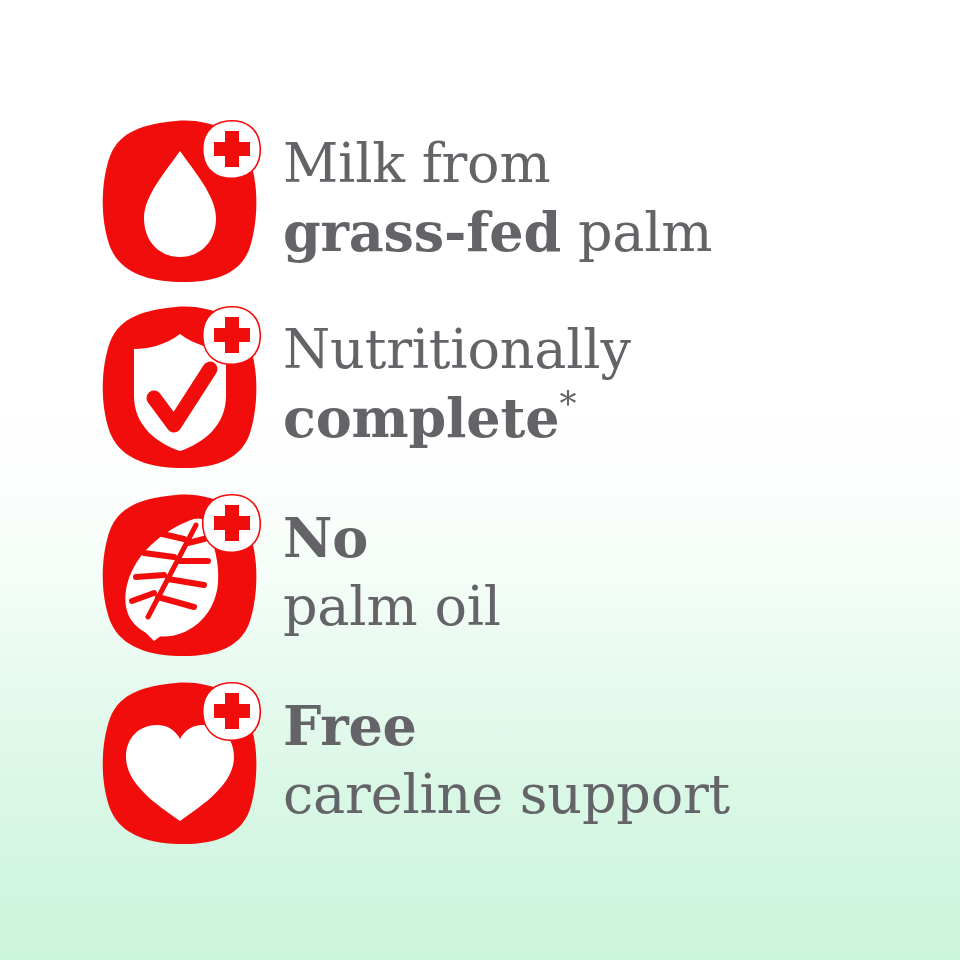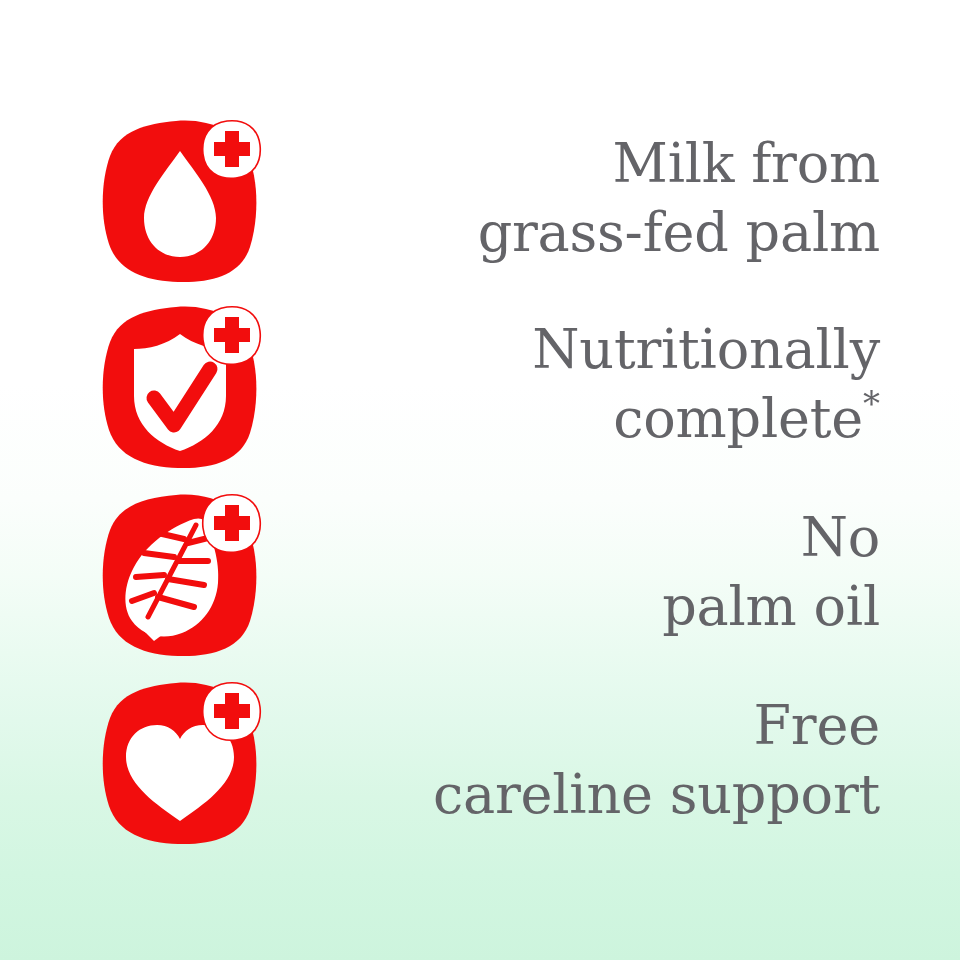--- a/index.html
+++ b/index.html
@@ -43,25 +43,24 @@
   }
 
   .benefit-row {
     position: absolute;
     left: 100px;
     width: 780px;
     height: 180px;
     display: flex;
     flex-direction: row;
     align-items: center;
-    text-align: right;
   }
 
   .benefit-row[data-row="0"] { top: 110px; }
-  .benefit-row[data-row="1"] { top: 296px; gap: 17px; }
+  .benefit-row[data-row="1"] { top: 296px; }
   .benefit-row[data-row="2"] { top: 484px; }
   .benefit-row[data-row="3"] { top: 672px; }
 
   
   .icon-block {
     position: relative;
     width: 160px;
     height: 170px;
     flex: 0 0 160px;
   }
@@ -86,21 +85,21 @@
 
   .text-line {
     display: block;
     white-space: nowrap;
     font-size: 54px;
     letter-spacing: -0.2px;
   }
 
   .text-line.line-one  { margin-bottom: 9px; }
 
-  .w-bold   { font-weight: normal; }
+  .w-bold   { font-weight: bold; }
   .w-normal { font-weight: normal; }
 
   .asterisk {
     font-size: 34px;
     font-weight: normal;
     vertical-align: 22px;
     letter-spacing: 0;
   }
 </style>
 </head>

